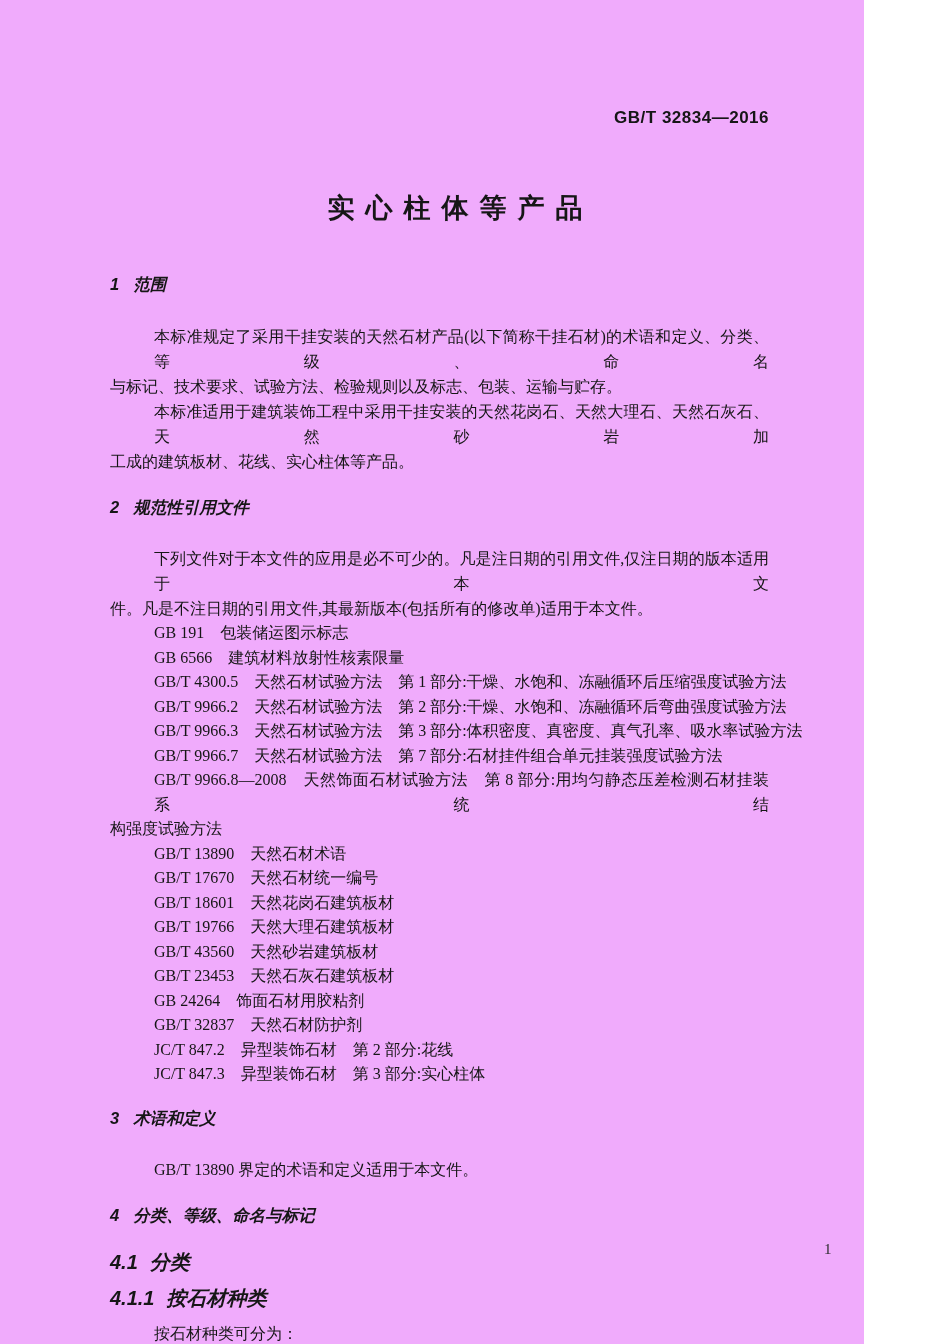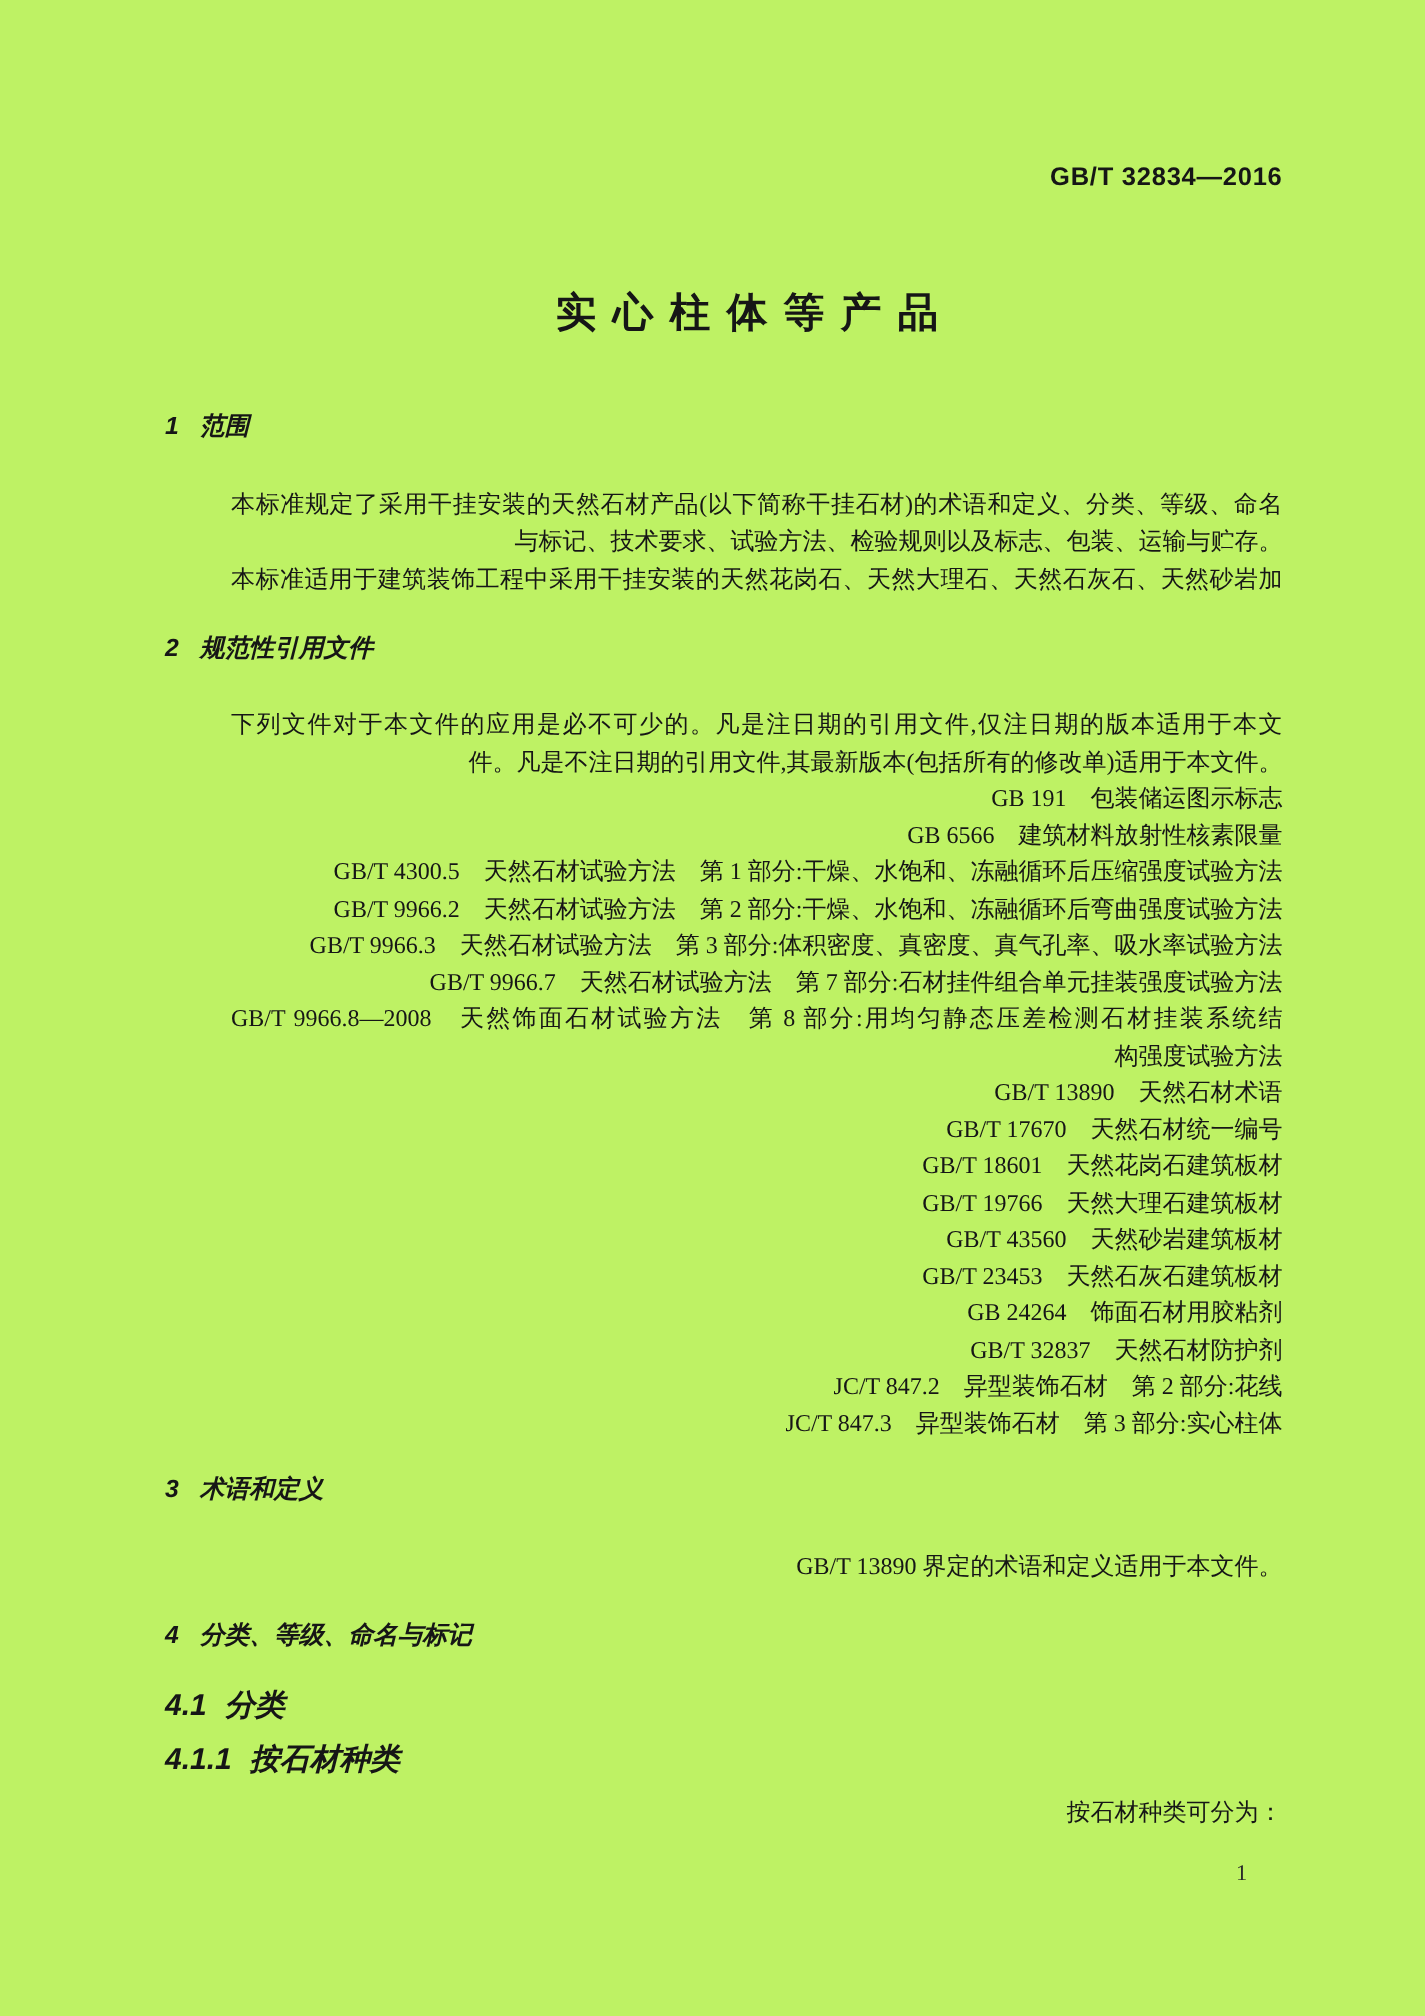--- a/index.html
+++ b/index.html
@@ -1,20 +1,20 @@
 <!DOCTYPE html>
 <html><head>
 <meta charset="utf-8">
 <style>
   html, body { margin: 0; padding: 0; background: #ffffff; }
   .page {
     position: relative;
-    width: 950px;
+    width: 864px;
     height: 1344px;
-    background: #bef264;
+    background: #f0abfc;
     box-sizing: border-box;
     padding: 0 95px 0 110px;
     color: #161616;
     font-family: "Liberation Serif", "DejaVu Serif", serif;
     overflow: hidden;
   }
   .header-code {
     padding-top: 108px;
     text-align: right;
     font-family: "Liberation Sans", "DejaVu Sans", sans-serif;
@@ -40,21 +40,20 @@
     line-height: 20px;
     font-style: italic;
   }
   .h .num { margin-right: 14px; }
   .h.sub { font-size: 20px; }
   .h.sub .num { margin-right: 12px; }
   .line {
     font-size: 16px;
     line-height: 25px;
     white-space: nowrap;
-    text-align: right;
   }
   .refline { line-height: 24.5px; }
   .indent { padding-left: 44px; }
   .jl {
     white-space: normal;
     text-align: justify;
     text-align-last: justify;
   }
   .mt50 { margin-top: 50px; }
   .mt30 { margin-top: 30px; }
@@ -81,20 +80,21 @@
   <div class="header-code">GB/T 32834—2016</div>
 
   <div class="doc-title">实心柱体等产品</div>
 
   <div class="h mt50">
     <span class="num">1</span><span>范围</span>
   </div>
   <div class="line indent jl mt30">本标准规定了采用干挂安装的天然石材产品(以下简称干挂石材)的术语和定义、分类、等级、命名</div>
   <div class="line">与标记、技术要求、试验方法、检验规则以及标志、包装、运输与贮存。</div>
   <div class="line indent jl">本标准适用于建筑装饰工程中采用干挂安装的天然花岗石、天然大理石、天然石灰石、天然砂岩加</div>
+  <div class="line">工成的建筑板材、花线、实心柱体等产品。</div>
 
   <div class="h mt23">
     <span class="num">2</span><span>规范性引用文件</span>
   </div>
   <div class="line indent jl mt29">下列文件对于本文件的应用是必不可少的。凡是注日期的引用文件,仅注日期的版本适用于本文</div>
   <div class="line">件。凡是不注日期的引用文件,其最新版本(包括所有的修改单)适用于本文件。</div>
 
   <div class="line refline indent">GB 191　包装储运图示标志</div>
   <div class="line refline indent">GB 6566　建筑材料放射性核素限量</div>
   <div class="line refline indent">GB/T 4300.5　天然石材试验方法　第 1 部分:干燥、水饱和、冻融循环后压缩强度试验方法</div>

